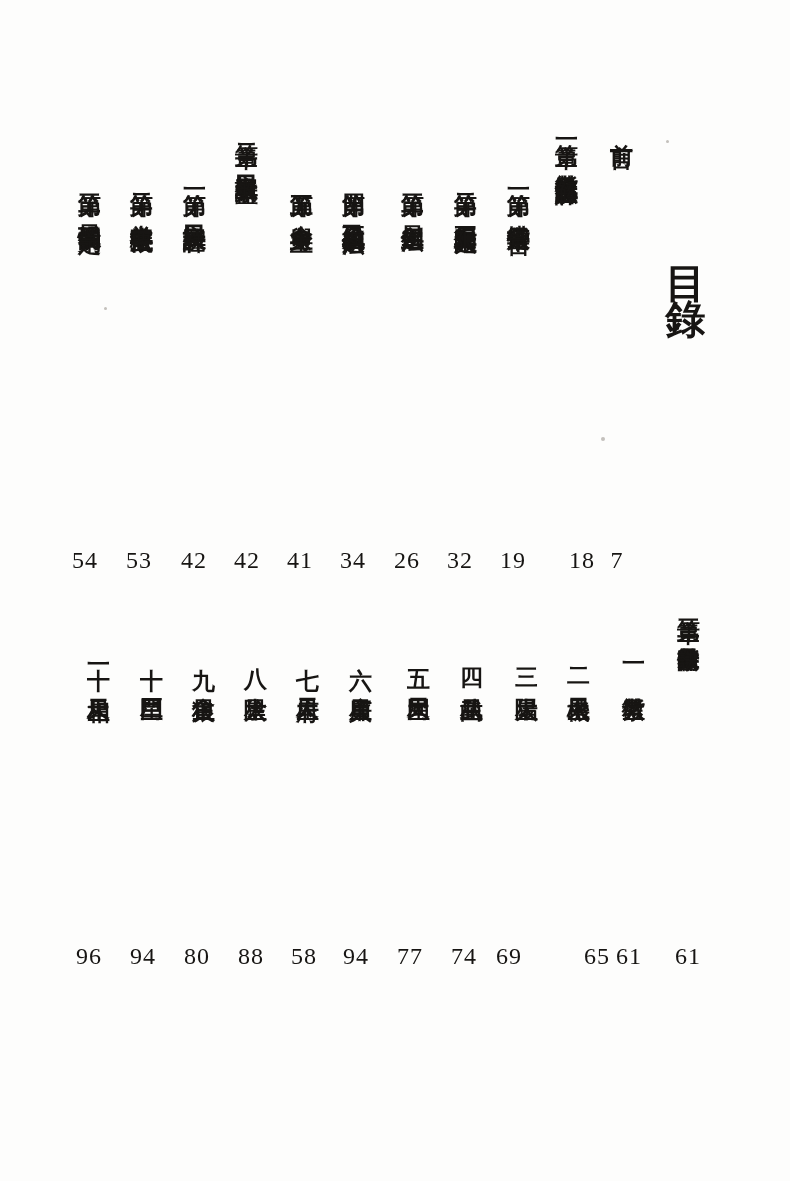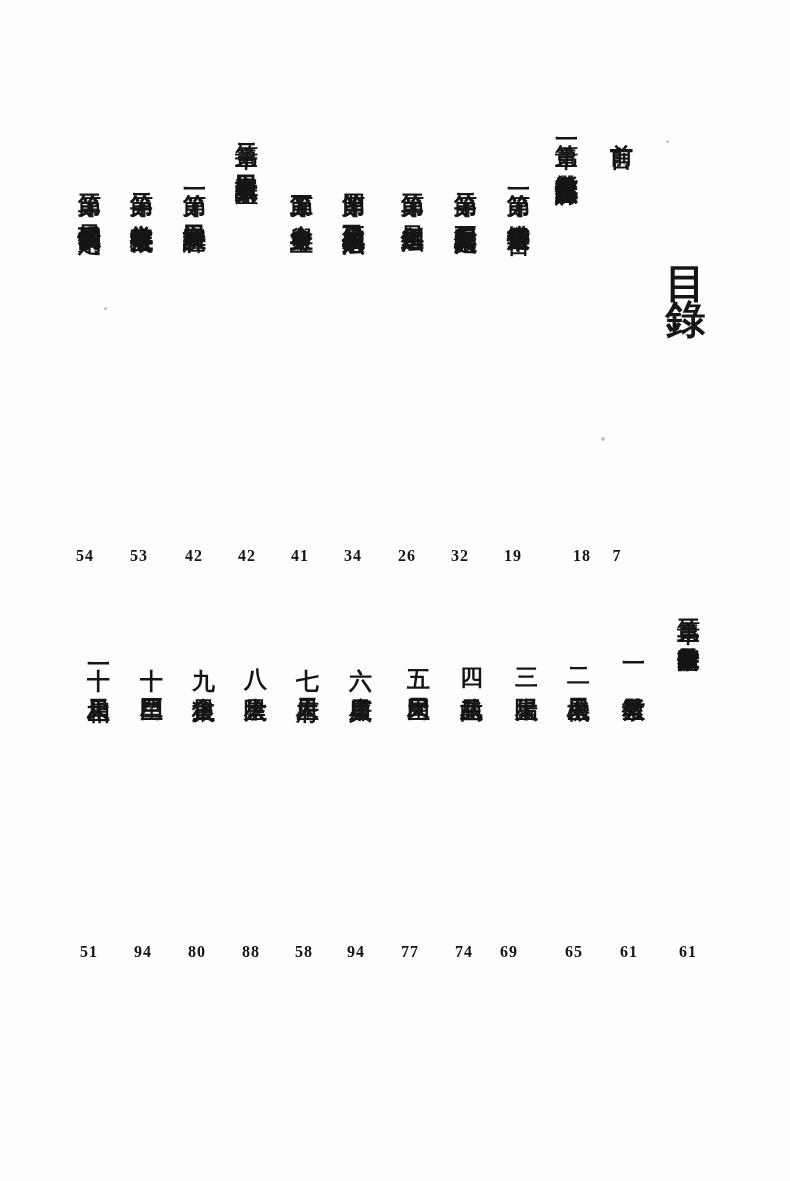--- a/index.html
+++ b/index.html
@@ -42,22 +42,22 @@
   .col .ttl { margin-top: 28px; }
   .t-preface, .t-chapter { top: 125px; }
   .t-section { top: 175px; }
   .t-chapter2 { top: 600px; }
   .t-item { top: 650px; }
   .ttl-tight { font-size: 21.5px; letter-spacing: 0; }
   
   .pnum {
     position: absolute;
     transform: translateX(-50%);
-    font-size: 16px;
-    font-weight: bold;
+    font-size: 24px;
+    font-weight: normal;
     letter-spacing: 1px;
     white-space: nowrap;
   }
   .row1 { top: 547px; }
   .row2 { top: 943px; }
   
   .speck {
     position: absolute;
     background: rgba(90,80,70,0.35);
     border-radius: 50%;
@@ -169,28 +169,28 @@
   <div class="col t-item" style="left:138px">
     <span class="lbl">十</span><span class="ttl">巨門星</span>
   </div>
 
   <div class="col t-item" style="left:85px">
     <span class="lbl">十一</span><span class="ttl">天相星</span>
   </div>
 
   <span class="pnum row2" style="left:688px">61</span>
   <span class="pnum row2" style="left:629px">61</span>
-  <span class="pnum row2" style="left:574px">65</span>
+  <span class="pnum row2" style="left:597px">65</span>
   <span class="pnum row2" style="left:509px">69</span>
   <span class="pnum row2" style="left:464px">74</span>
   <span class="pnum row2" style="left:410px">77</span>
   <span class="pnum row2" style="left:356px">94</span>
   <span class="pnum row2" style="left:304px">58</span>
   <span class="pnum row2" style="left:251px">88</span>
   <span class="pnum row2" style="left:197px">80</span>
   <span class="pnum row2" style="left:143px">94</span>
-  <span class="pnum row2" style="left:89px">51</span>
+  <span class="pnum row2" style="left:89px">96</span>
 
   <span class="speck" style="left:601px; top:437px; width:4px; height:4px;"></span>
   <span class="speck" style="left:104px; top:307px; width:3px; height:3px;"></span>
   <span class="speck" style="left:666px; top:140px; width:3px; height:3px;"></span>
 
 </div>
 
 </body></html>

